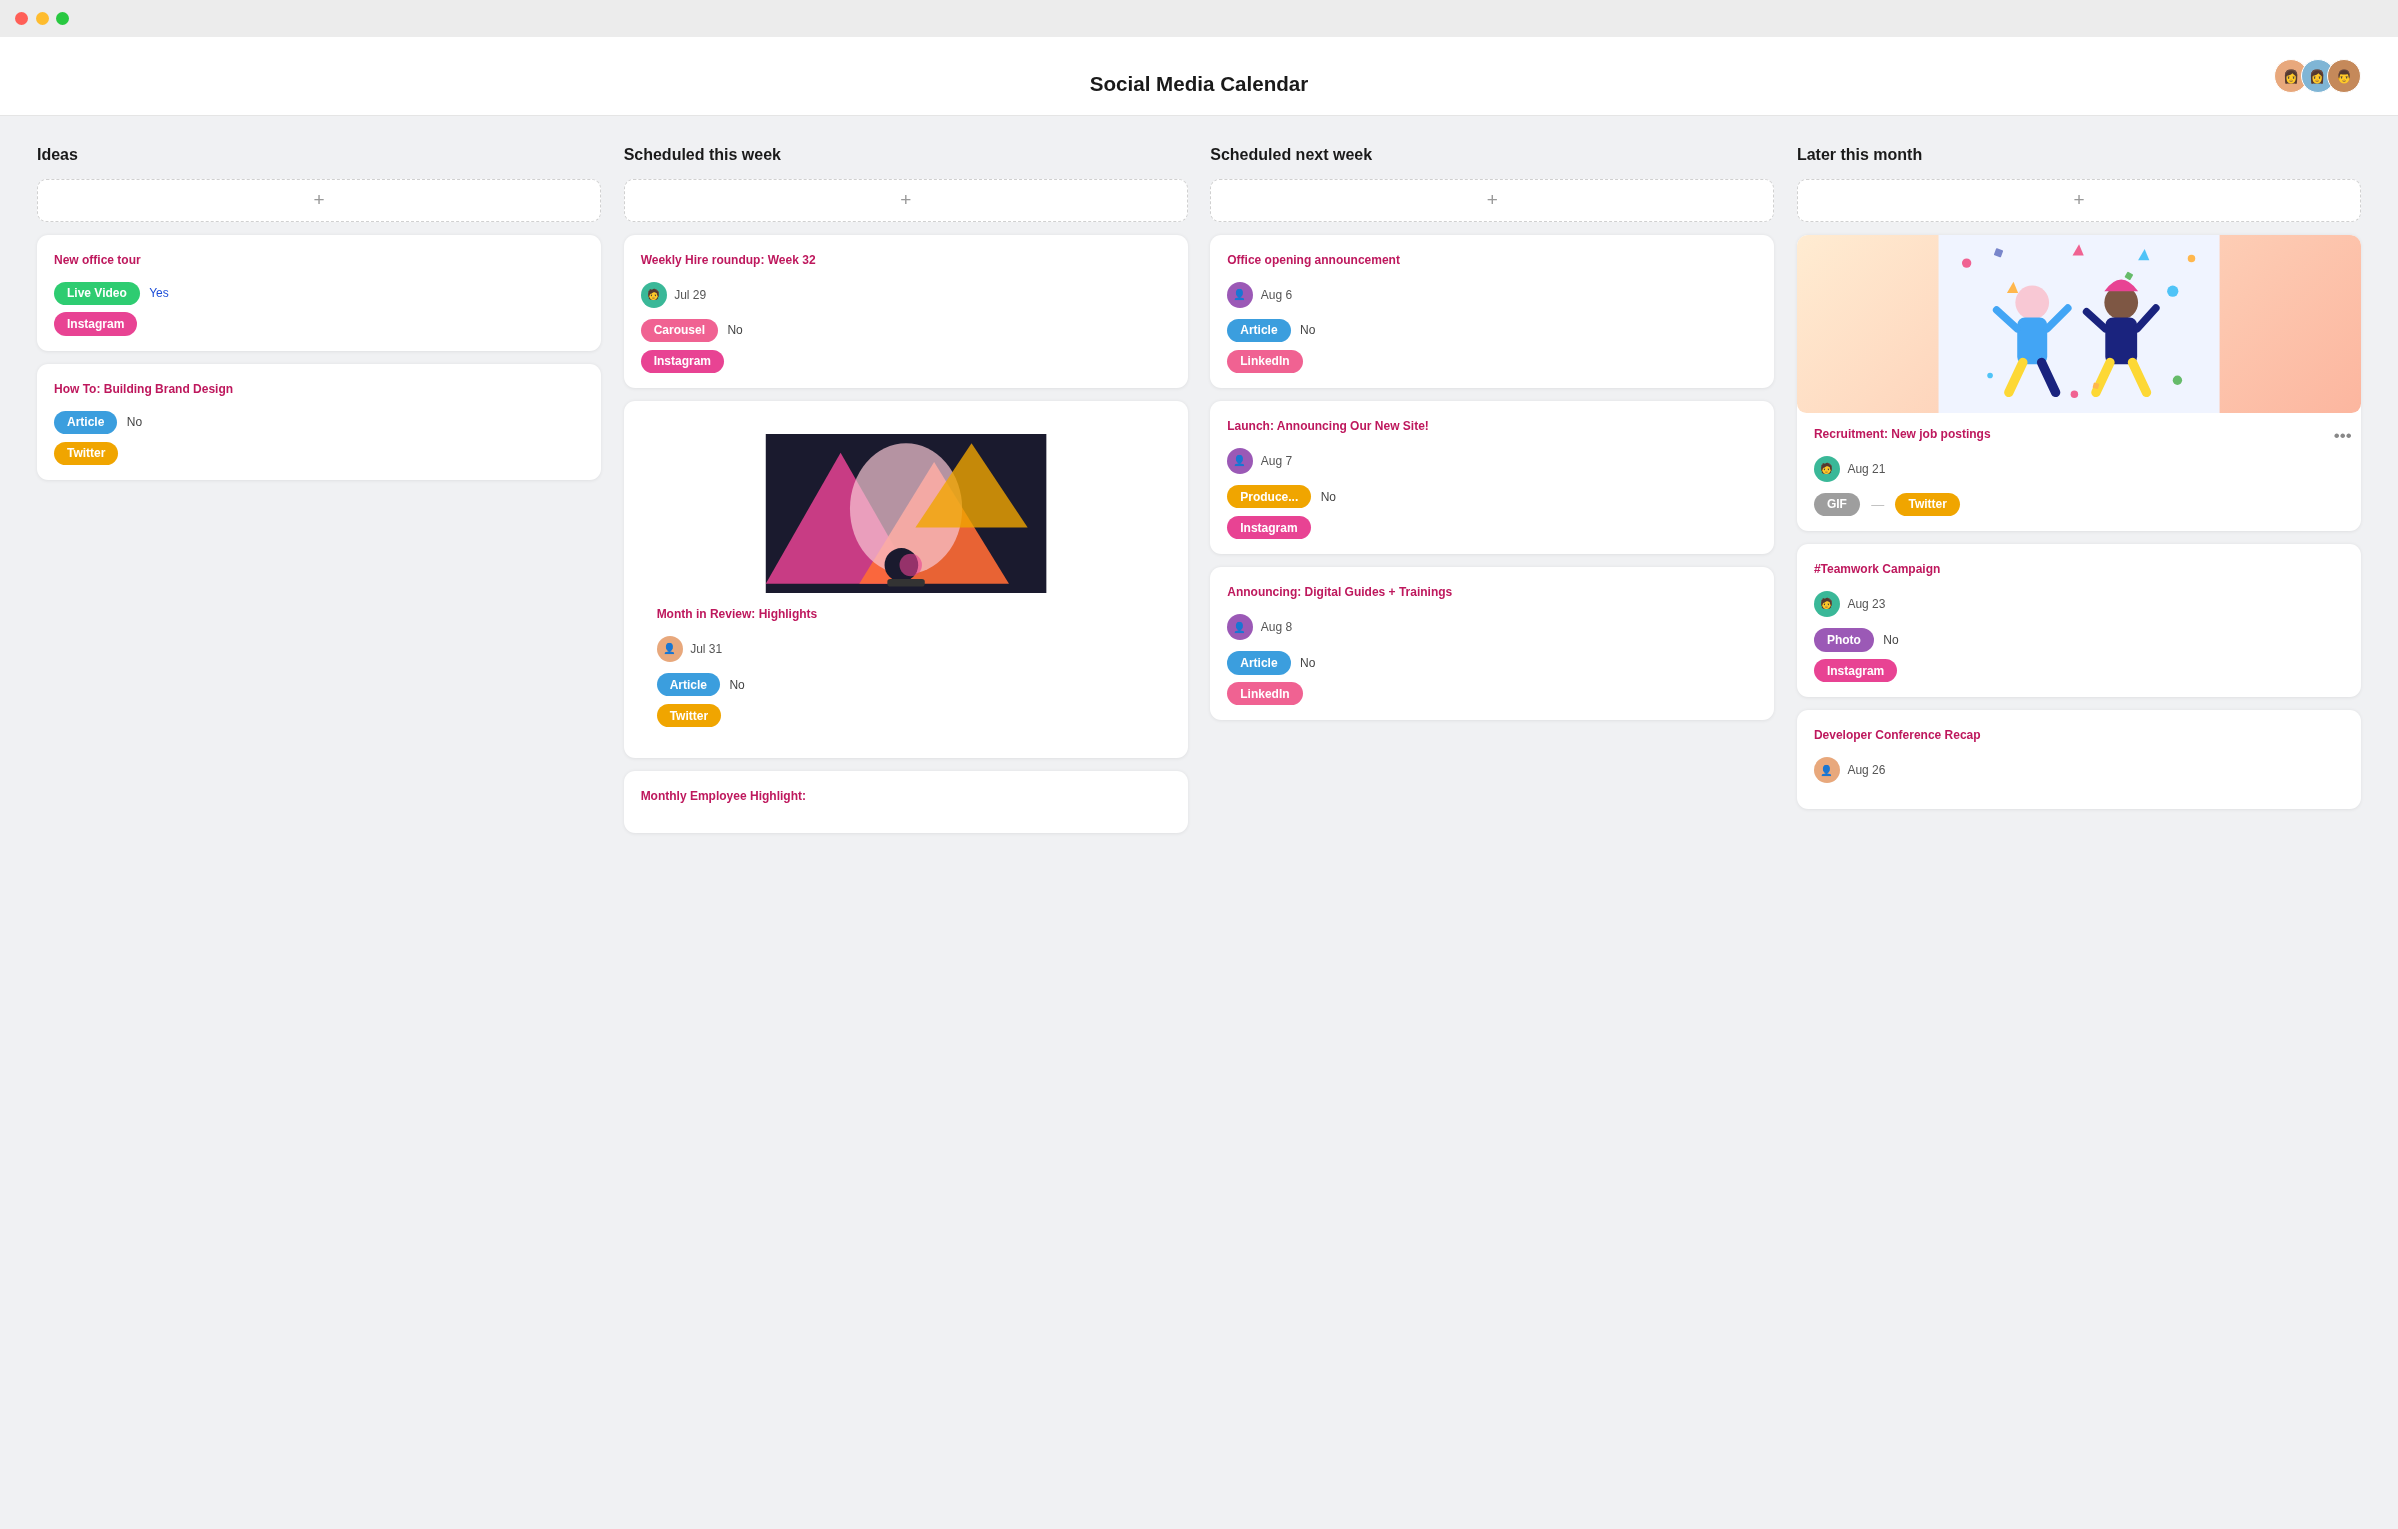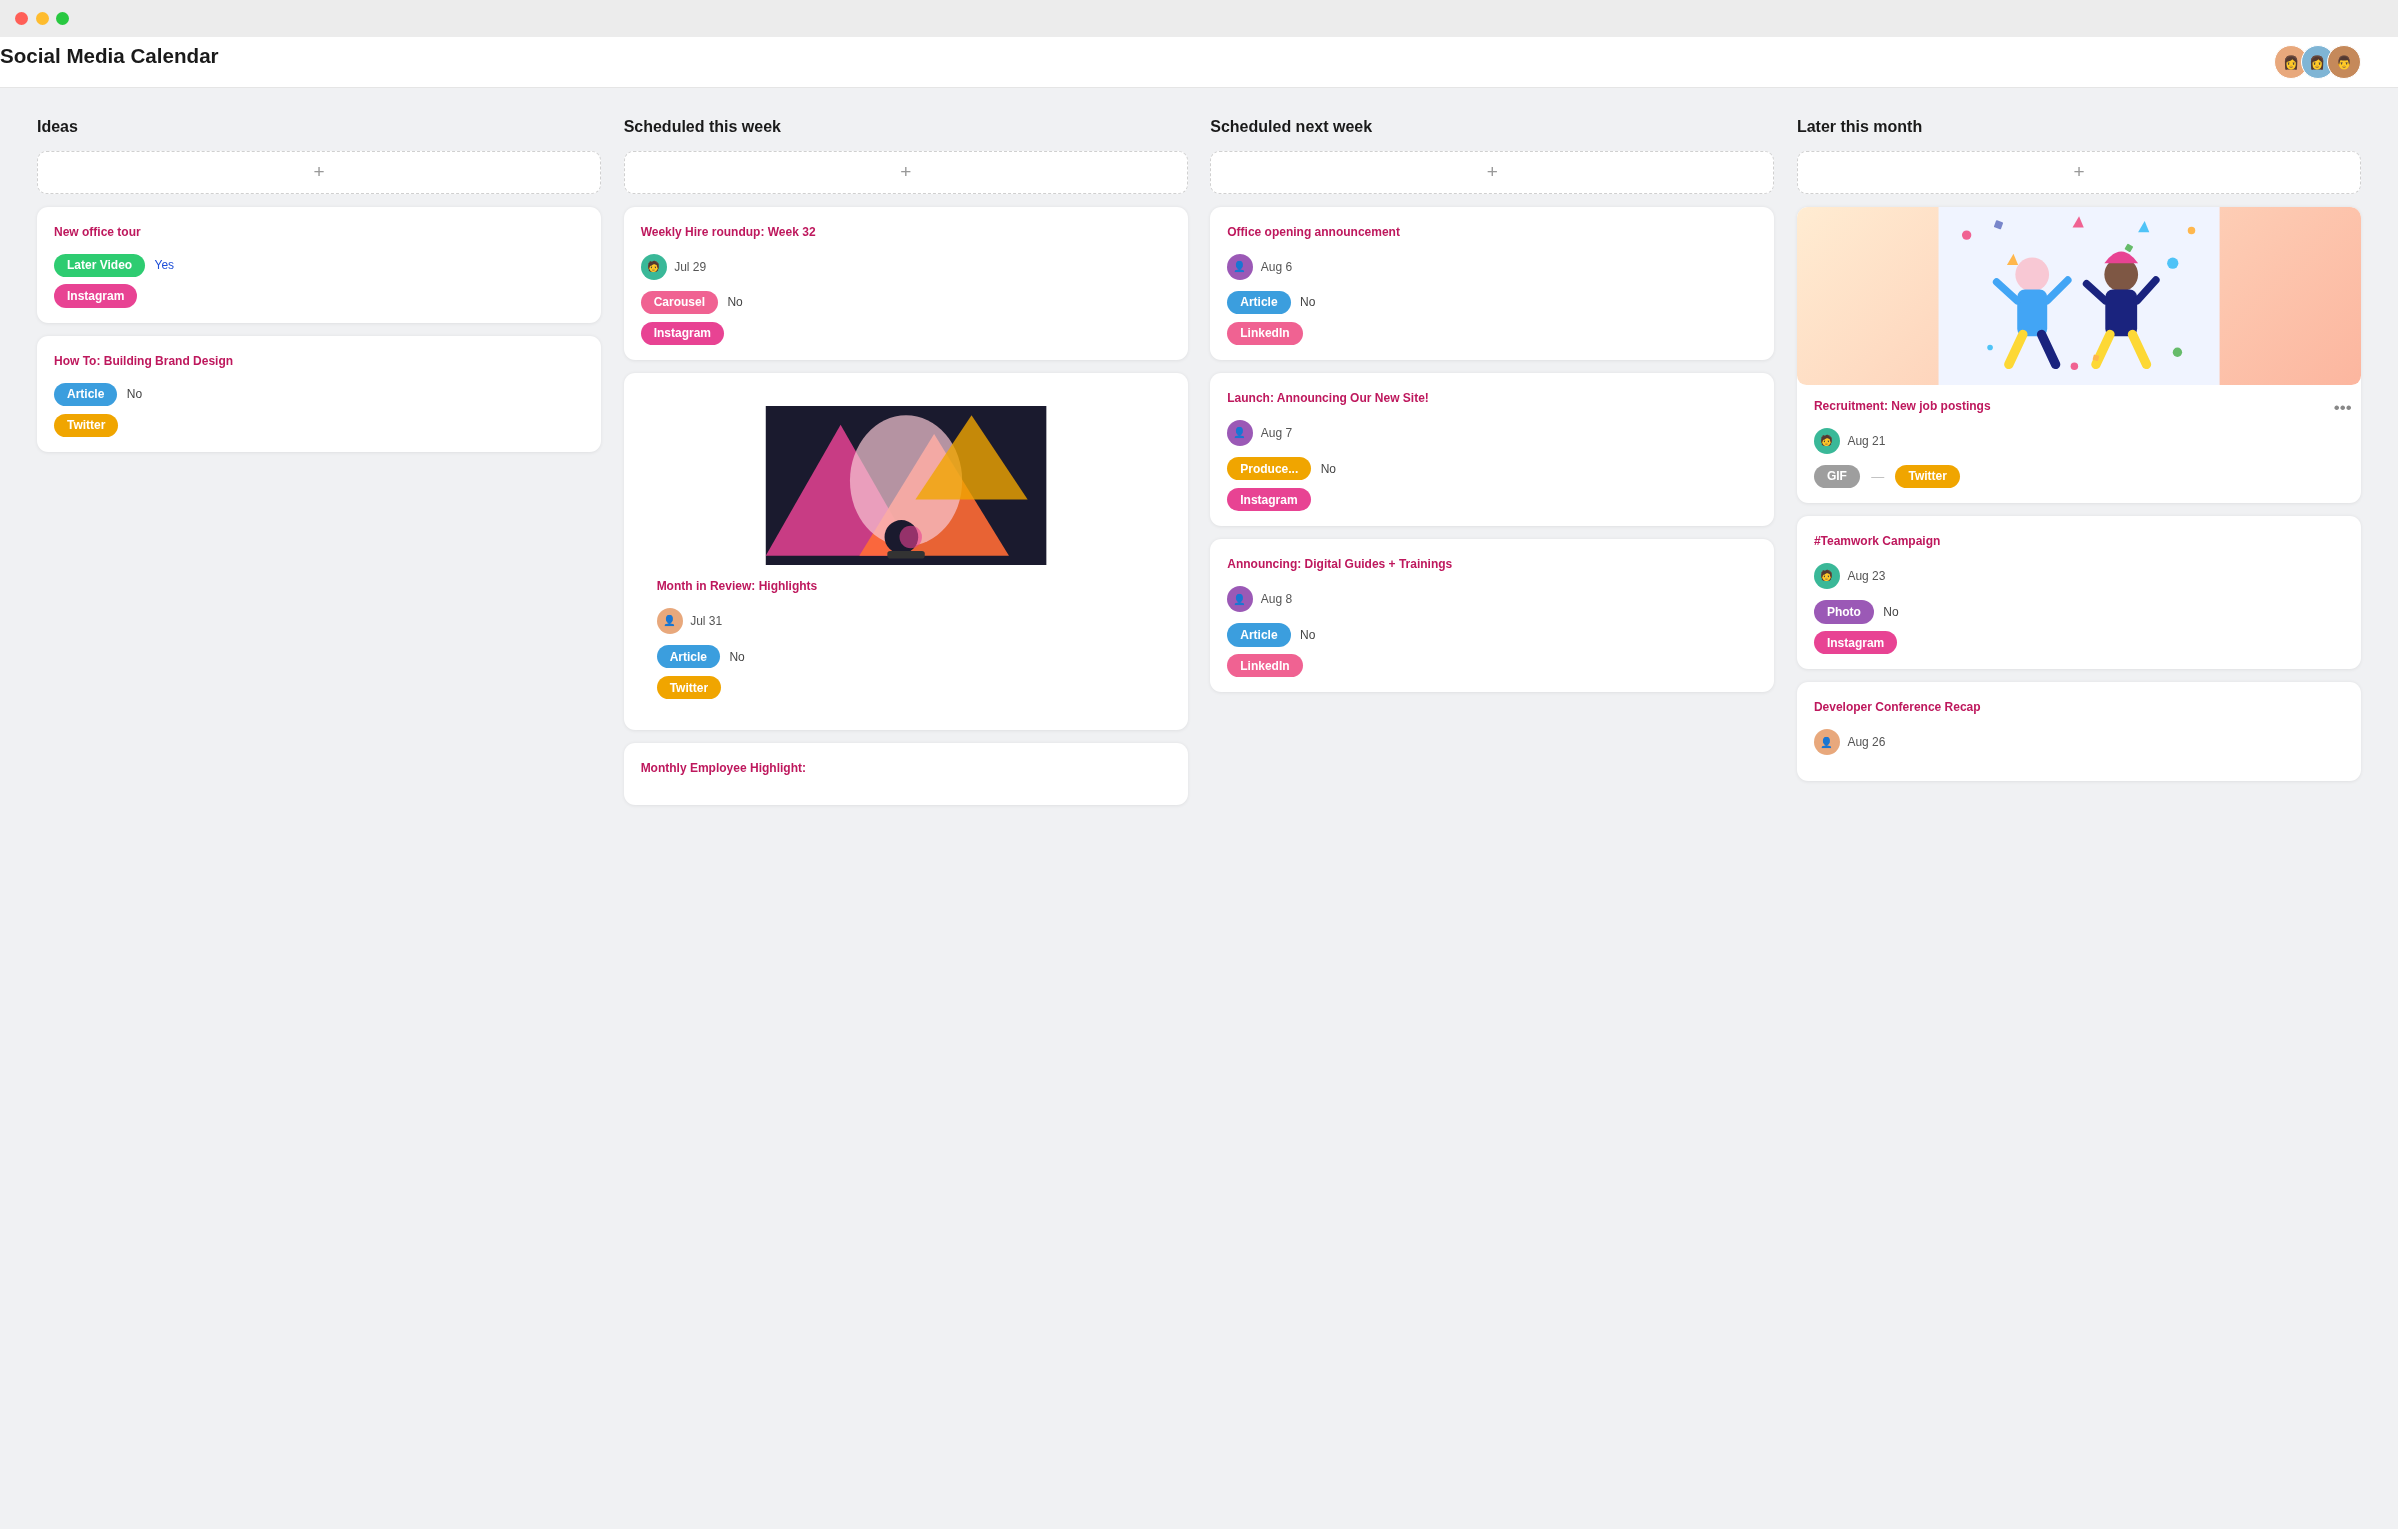--- a/index.html
+++ b/index.html
@@ -18,21 +18,22 @@
     }
     .dot {
       width: 13px; height: 13px;
       border-radius: 50%;
     }
     .dot-red { background: #ff5f57; }
     .dot-yellow { background: #febc2e; }
     .dot-green { background: #28c840; }
     .header {
       background: #fff;
-      padding: 7px 0 19px;
+      text-align: center;
+      padding: 35px 0 19px;
       position: relative;
       border-bottom: 0.9px solid #e5e5e5;
     }
     .header h1 {
       font-size: 20.6px;
       font-weight: 600;
       color: #1a1a1a;
     }
     .header-avatars {
       position: absolute;
@@ -205,21 +206,21 @@
 <div class="main-content">
   <div class="board">
 
     <div>
       <div class="column-header">Ideas</div>
       <button class="add-btn">+</button>
 
       <div class="card">
         <div class="card-title">New office tour</div>
         <div class="card-tags">
-          <span class="tag tag-live-video">Later Video</span>
+          <span class="tag tag-live-video">Live Video</span>
           <span class="tag-yes">Yes</span>
         </div>
         <div class="card-tags" style="margin-top:7.5px">
           <span class="tag tag-instagram">Instagram</span>
         </div>
       </div>
 
       <div class="card">
         <div class="card-title">How To: Building Brand Design</div>
         <div class="card-tags">

